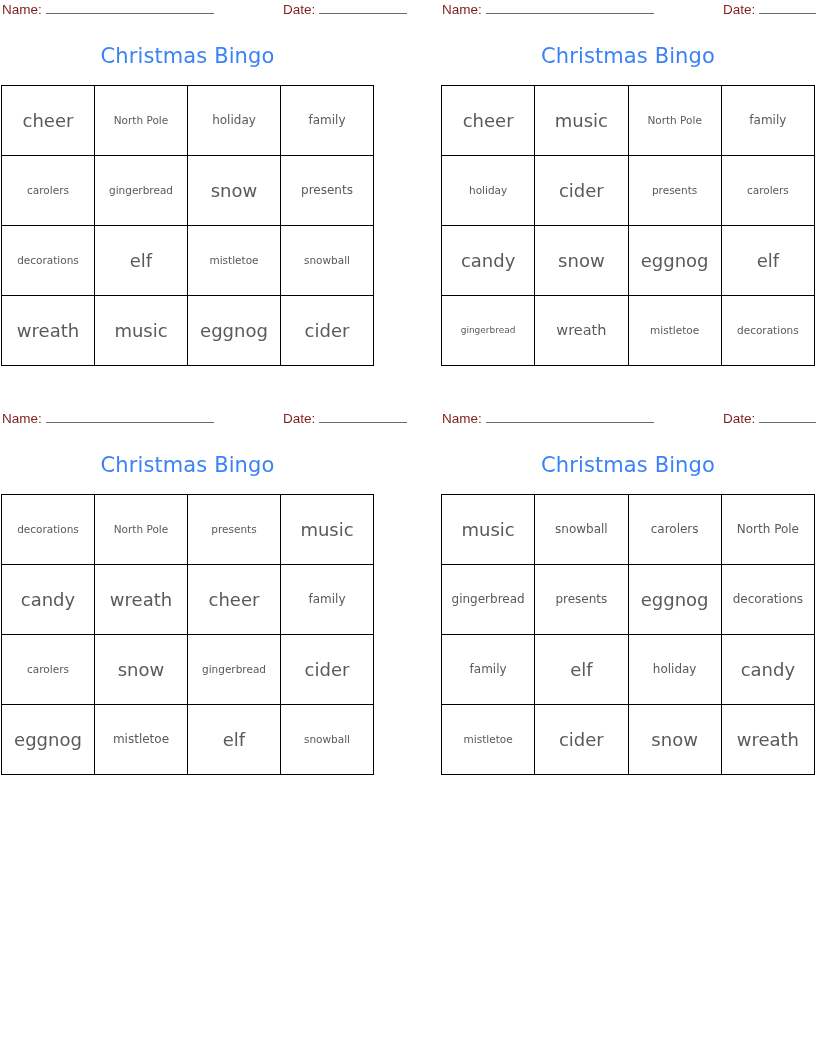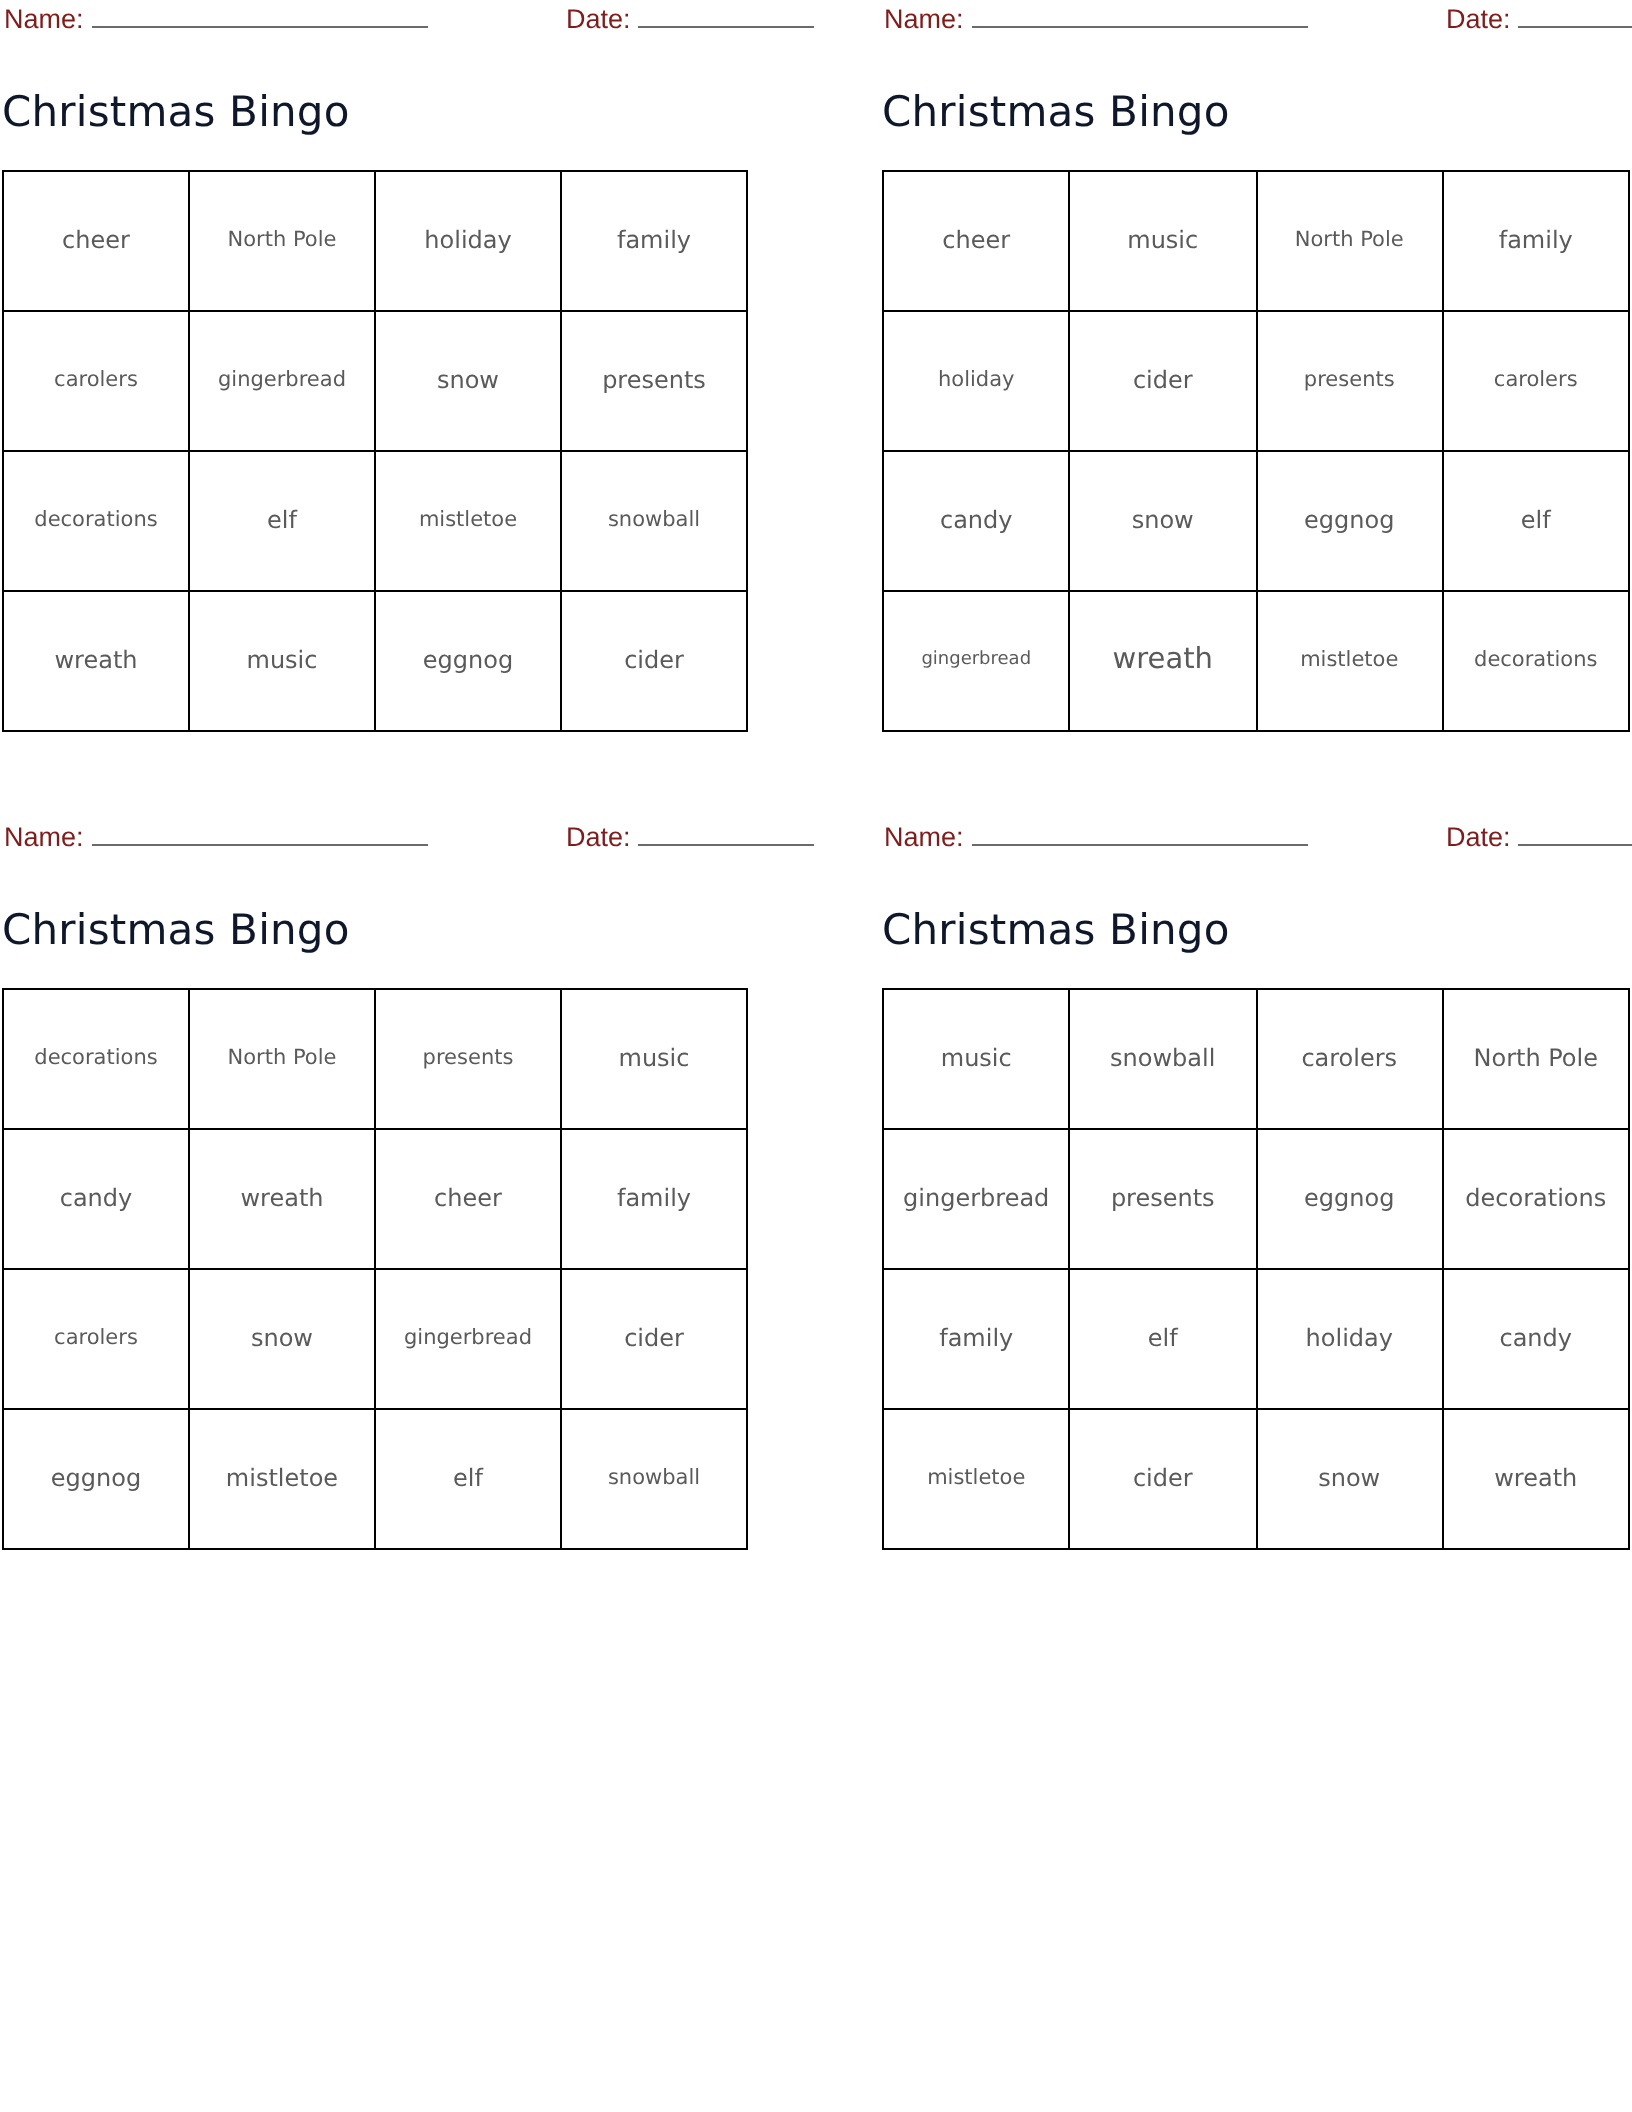--- a/index.html
+++ b/index.html
@@ -50,25 +50,25 @@
   }
   .nd-group.name .nd-rule { width: 168px; }
   .nd-group.date .nd-rule { width: 88px; }
 
   
   .card-title {
     position: absolute;
     top: 40px;
     left: 0;
     width: 100%;
-    text-align: left;
+    text-align: center;
     font-family: "DejaVu Sans", sans-serif;
     font-size: 21px;
     font-weight: 400;
-    color: #0f172a;
+    color: #3b82f6;
     letter-spacing: 0.1px;
     line-height: 28px;
   }
 
   
   .bingo-grid {
     position: absolute;
     top: 83px;
     left: 0;
     display: grid;
@@ -91,21 +91,21 @@
     padding: 2px 3px;
     overflow: hidden;
     line-height: 1.1;
   }
 
   
   .fs-xs { font-size: 9px; }
   .fs-s  { font-size: 10.5px; }
   .fs-m  { font-size: 12px; }
   .fs-l  { font-size: 14.5px; }
-  .fs-xl { font-size: 12px; }
+  .fs-xl { font-size: 18px; }
 
   
   #card-1 { left: 1px;   top: 2px;   width: 373px; }
   #card-2 { left: 441px; top: 2px;   width: 374px; }
   #card-3 { left: 1px;   top: 411px; width: 373px; }
   #card-4 { left: 441px; top: 411px; width: 374px; }
 
   #card-1 .bingo-grid,
   #card-3 .bingo-grid { width: 373px; }
   #card-2 .bingo-grid,

